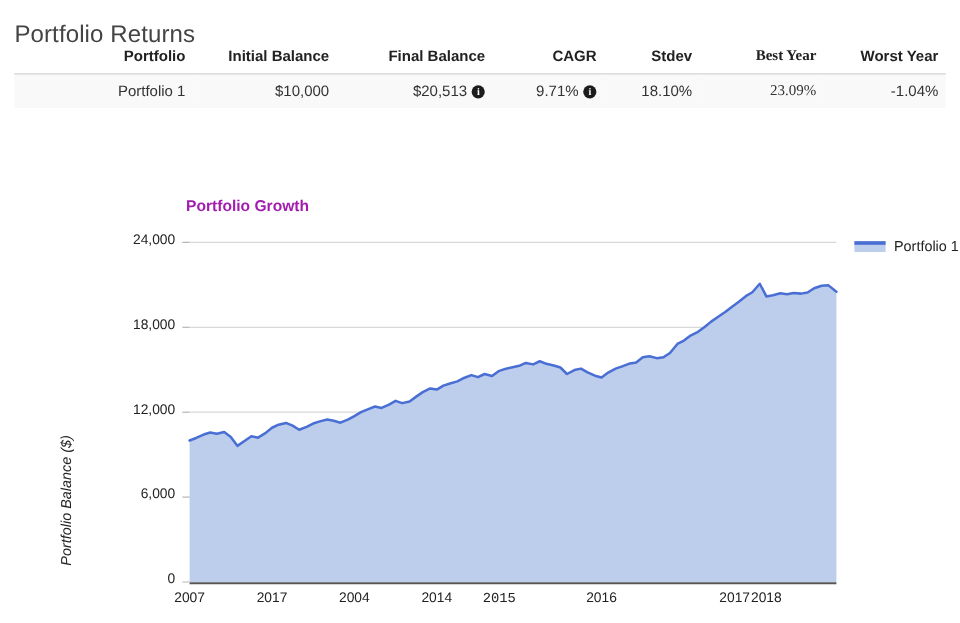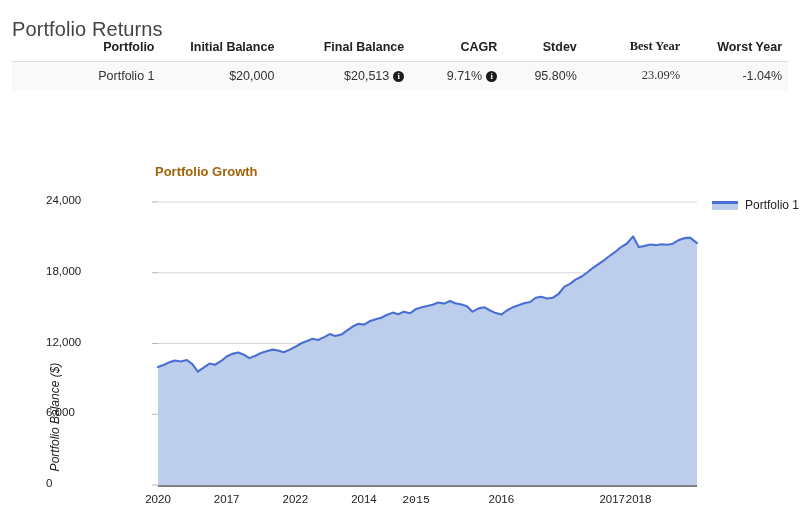--- a/index.html
+++ b/index.html
@@ -84,39 +84,39 @@
     top: 140px;
     width: 800px;
     height: 379px;
   }
   #chart-title {
     position: absolute;
     left: 155px;
     top: 24px;
     font-size: 13px;
     font-weight: bold;
-    color: #a16207;
+    color: #a21caf;
   }
   #y-axis-title {
     position: absolute;
     left: -25px;
     top: 270px;
     width: 160px;
     text-align: center;
     font-size: 12px;
     font-style: italic;
     color: #222222;
     transform: rotate(-90deg);
     transform-origin: center center;
   }
   .y-tick {
     position: absolute;
     right: 0;
     width: 100px;
-    text-align: left;
+    text-align: right;
     font-size: 11.5px;
     color: #222222;
   }
   #y-ticks {
     position: absolute;
     left: 42px;
     top: 0;
     width: 104px;
     height: 379px;
   }
@@ -174,51 +174,51 @@
       <th class="col-num w-final">Final Balance</th>
       <th class="col-num w-cagr">CAGR</th>
       <th class="col-num w-stdev">Stdev</th>
       <th class="col-num w-best">Best Year</th>
       <th class="col-num w-worst">Worst Year</th>
     </tr>
   </thead>
   <tbody>
     <tr>
       <td class="col-name">Portfolio 1</td>
-      <td class="col-num w-initial">$20,000</td>
+      <td class="col-num w-initial">$10,000</td>
       <td class="col-num w-final">
         <span>$20,513</span><span class="info-icon">i</span>
       </td>
       <td class="col-num w-cagr">
         <span>9.71%</span><span class="info-icon">i</span>
       </td>
-      <td class="col-num w-stdev">95.80%</td>
+      <td class="col-num w-stdev">18.10%</td>
       <td class="col-num w-best">23.09%</td>
       <td class="col-num w-worst">-1.04%</td>
     </tr>
   </tbody>
 </table>
 
 <div id="chart-panel">
 
   <div id="chart-title">Portfolio Growth</div>
 
   <div id="y-axis-title">Portfolio Balance ($)</div>
 
   <div id="y-ticks">
       <div class="y-tick" style="top: 337px;">0</div>
       <div class="y-tick" style="top: 266.25px;">6,000</div>
       <div class="y-tick" style="top: 195.5px;">12,000</div>
       <div class="y-tick" style="top: 124.75px;">18,000</div>
       <div class="y-tick" style="top: 54px;">24,000</div>
     </div>
   <div id="x-ticks">
-      <div class="x-tick" style="left: 128px; top: 353px;">2020</div>
+      <div class="x-tick" style="left: 128px; top: 353px;">2007</div>
       <div class="x-tick" style="left: 196.662px; top: 353px;">2017</div>
-      <div class="x-tick" style="left: 265.325px; top: 353px;">2022</div>
+      <div class="x-tick" style="left: 265.325px; top: 353px;">2004</div>
       <div class="x-tick" style="left: 333.987px; top: 353px;">2014</div>
       <div class="x-tick" style="left: 386px; top: 353px; font-family: Liberation Mono, monospace;">2015</div>
       <div class="x-tick" style="left: 471.312px; top: 353px;">2016</div>
       <div class="x-tick" style="left: 565px; top: 353px; text-align: right;">2017</div>
       <div class="x-tick" style="left: 608.637px; top: 353px;">2018</div>
     </div>
 
   <svg id="plot-svg" width="800" height="379">
       <line x1="158" x2="697" y1="274.25" y2="274.25" stroke="#d8d8d8" stroke-width="1"></line>
       <line x1="158" x2="697" y1="203.5" y2="203.5" stroke="#d8d8d8" stroke-width="1"></line>

